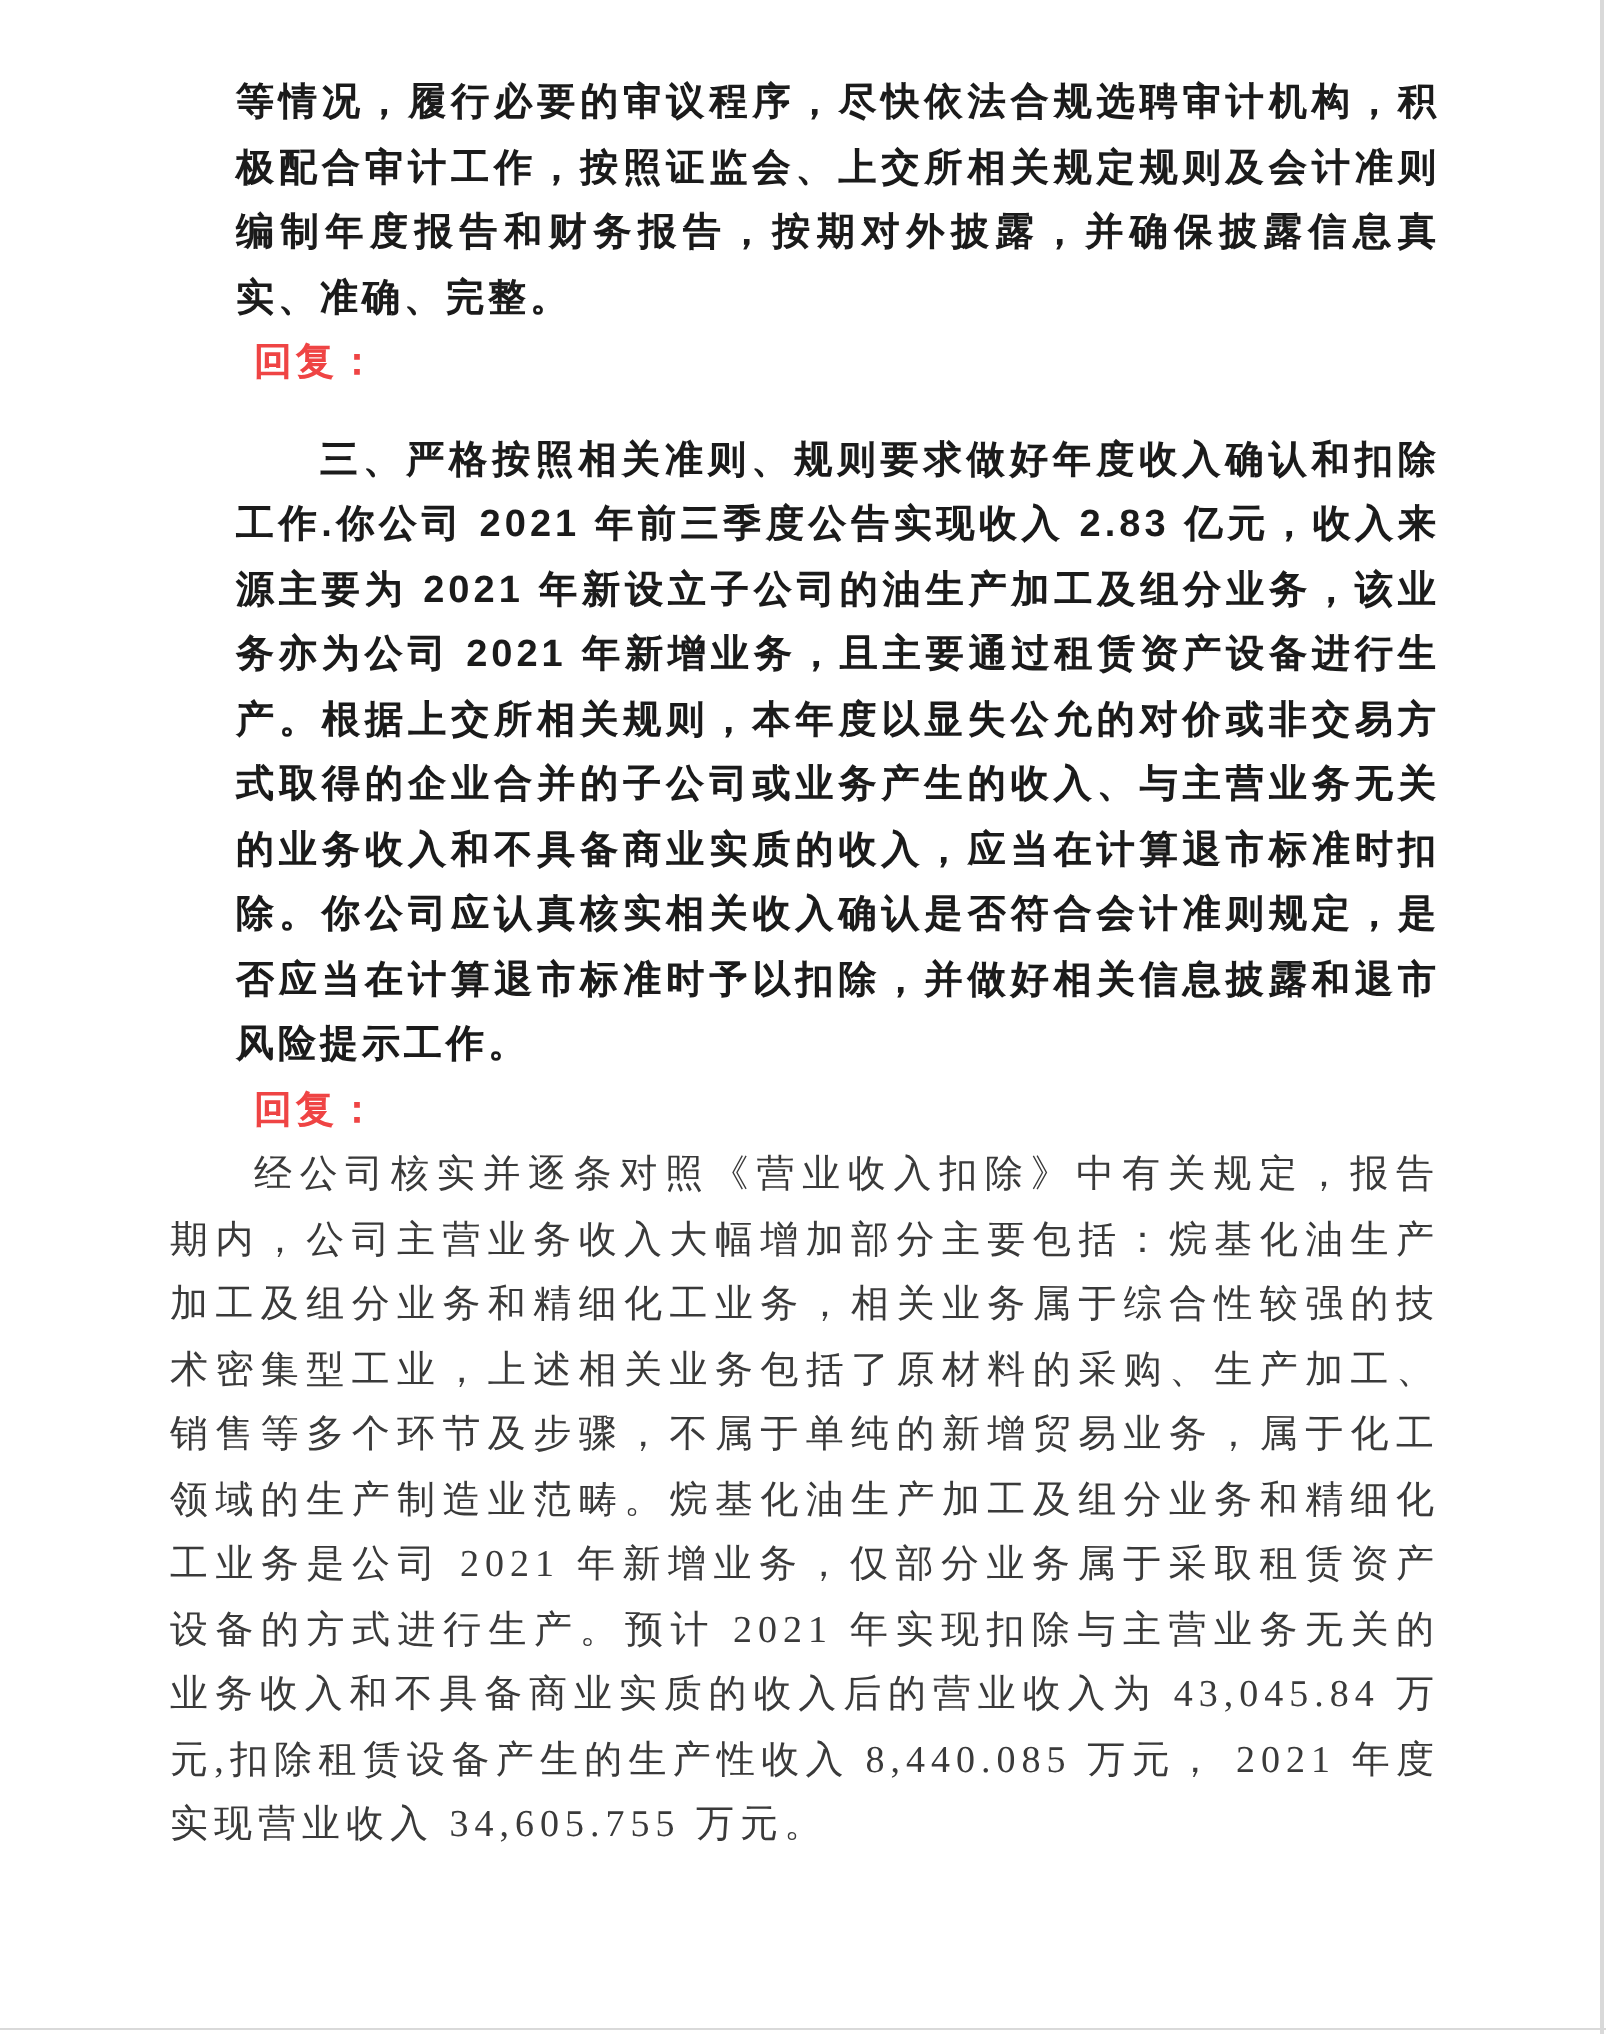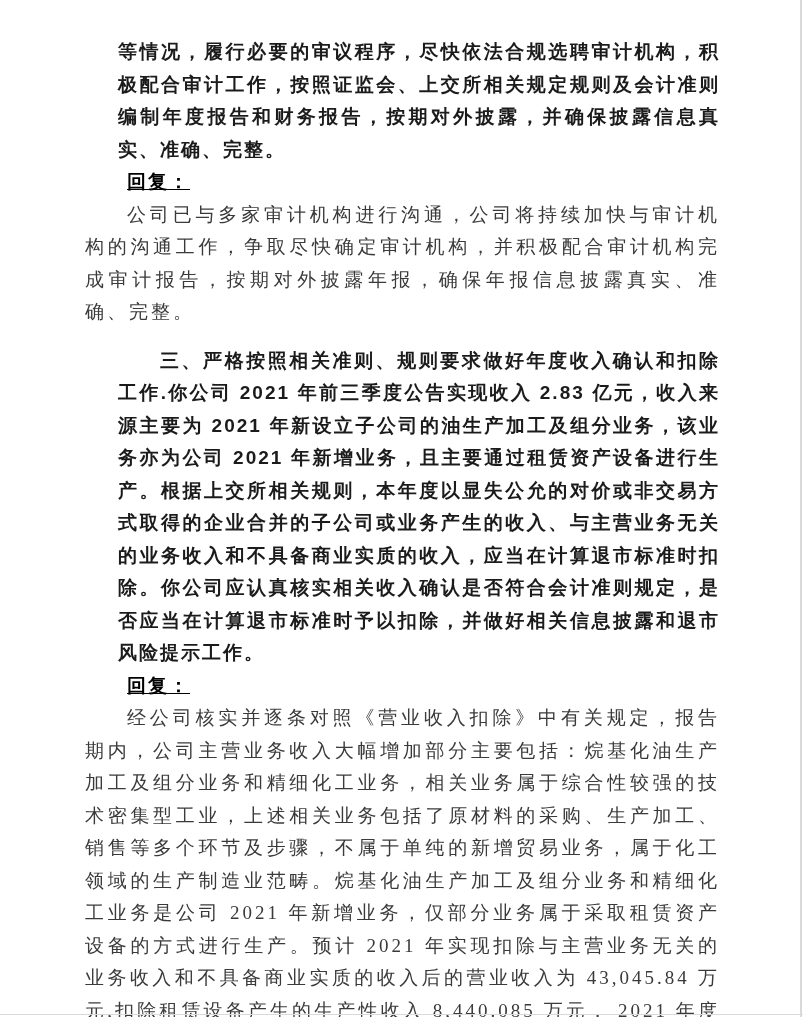--- a/index.html
+++ b/index.html
@@ -61,41 +61,39 @@
   .reply {
     font-family: "Liberation Serif", "DejaVu Serif", serif;
     font-weight: normal;
     color: #3a3a3a;
     letter-spacing: 3px;
   }
 
   .reply-label {
     font-family: "Liberation Sans", "DejaVu Sans", sans-serif;
     font-weight: bold;
-    color: #000000;
+    color: #ef4444;
     letter-spacing: 2px;
-    text-decoration: underline;
   }
 
   .indent { text-indent: 42px; }
 
   .spacer { height: 16px; }
 </style>
 </head>
 <body>
 
 <div class="page">
 
   <div class="content">
 
     <p class="para question">等情况，履行必要的审议程序，尽快依法合规选聘审计机构，积极配合审计工作，按照证监会、上交所相关规定规则及会计准则编制年度报告和财务报告，按期对外披露，并确保披露信息真实、准确、完整。</p>
 
     <p class="para reply-label indent">回复：</p>
 
-    <p class="para reply indent">公司已与多家审计机构进行沟通，公司将持续加快与审计机构的沟通工作，争取尽快确定审计机构，并积极配合审计机构完成审计报告，按期对外披露年报，确保年报信息披露真实、准确、完整。</p>
 
     <div class="spacer"></div>
 
     <p class="para question indent">三、严格按照相关准则、规则要求做好年度收入确认和扣除工作.你公司 2021 年前三季度公告实现收入 2.83 亿元，收入来源主要为 2021 年新设立子公司的油生产加工及组分业务，该业务亦为公司 2021 年新增业务，且主要通过租赁资产设备进行生产。根据上交所相关规则，本年度以显失公允的对价或非交易方式取得的企业合并的子公司或业务产生的收入、与主营业务无关的业务收入和不具备商业实质的收入，应当在计算退市标准时扣除。你公司应认真核实相关收入确认是否符合会计准则规定，是否应当在计算退市标准时予以扣除，并做好相关信息披露和退市风险提示工作。</p>
 
     <p class="para reply-label indent">回复：</p>
 
     <p class="para reply indent">经公司核实并逐条对照《营业收入扣除》中有关规定，报告期内，公司主营业务收入大幅增加部分主要包括：烷基化油生产加工及组分业务和精细化工业务，相关业务属于综合性较强的技术密集型工业，上述相关业务包括了原材料的采购、生产加工、销售等多个环节及步骤，不属于单纯的新增贸易业务，属于化工领域的生产制造业范畴。烷基化油生产加工及组分业务和精细化工业务是公司 2021 年新增业务，仅部分业务属于采取租赁资产设备的方式进行生产。预计 2021 年实现扣除与主营业务无关的业务收入和不具备商业实质的收入后的营业收入为 43,045.84 万元,扣除租赁设备产生的生产性收入 8,440.085 万元， 2021 年度实现营业收入 34,605.755 万元。</p>
 
   </div>

